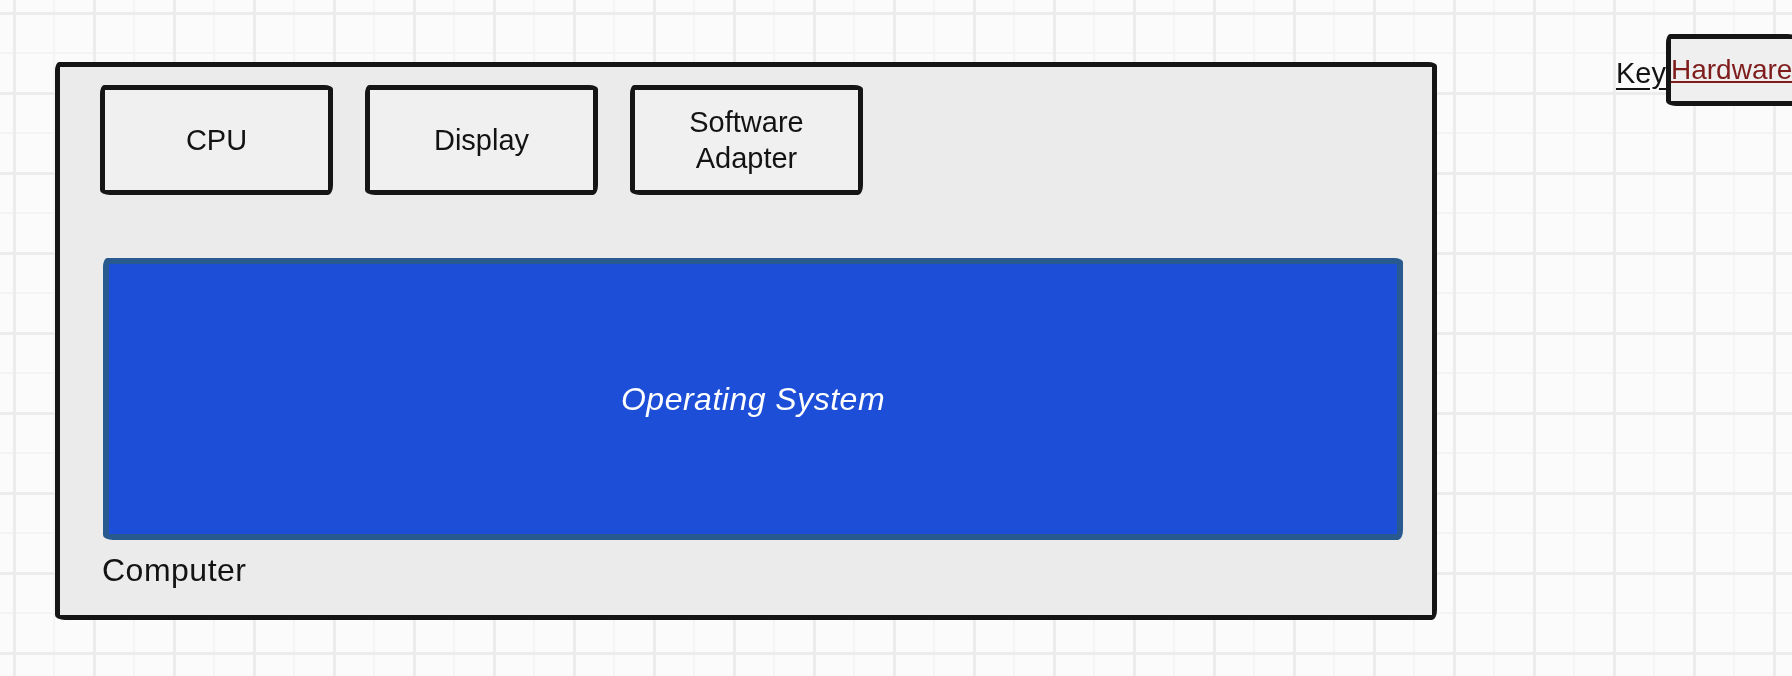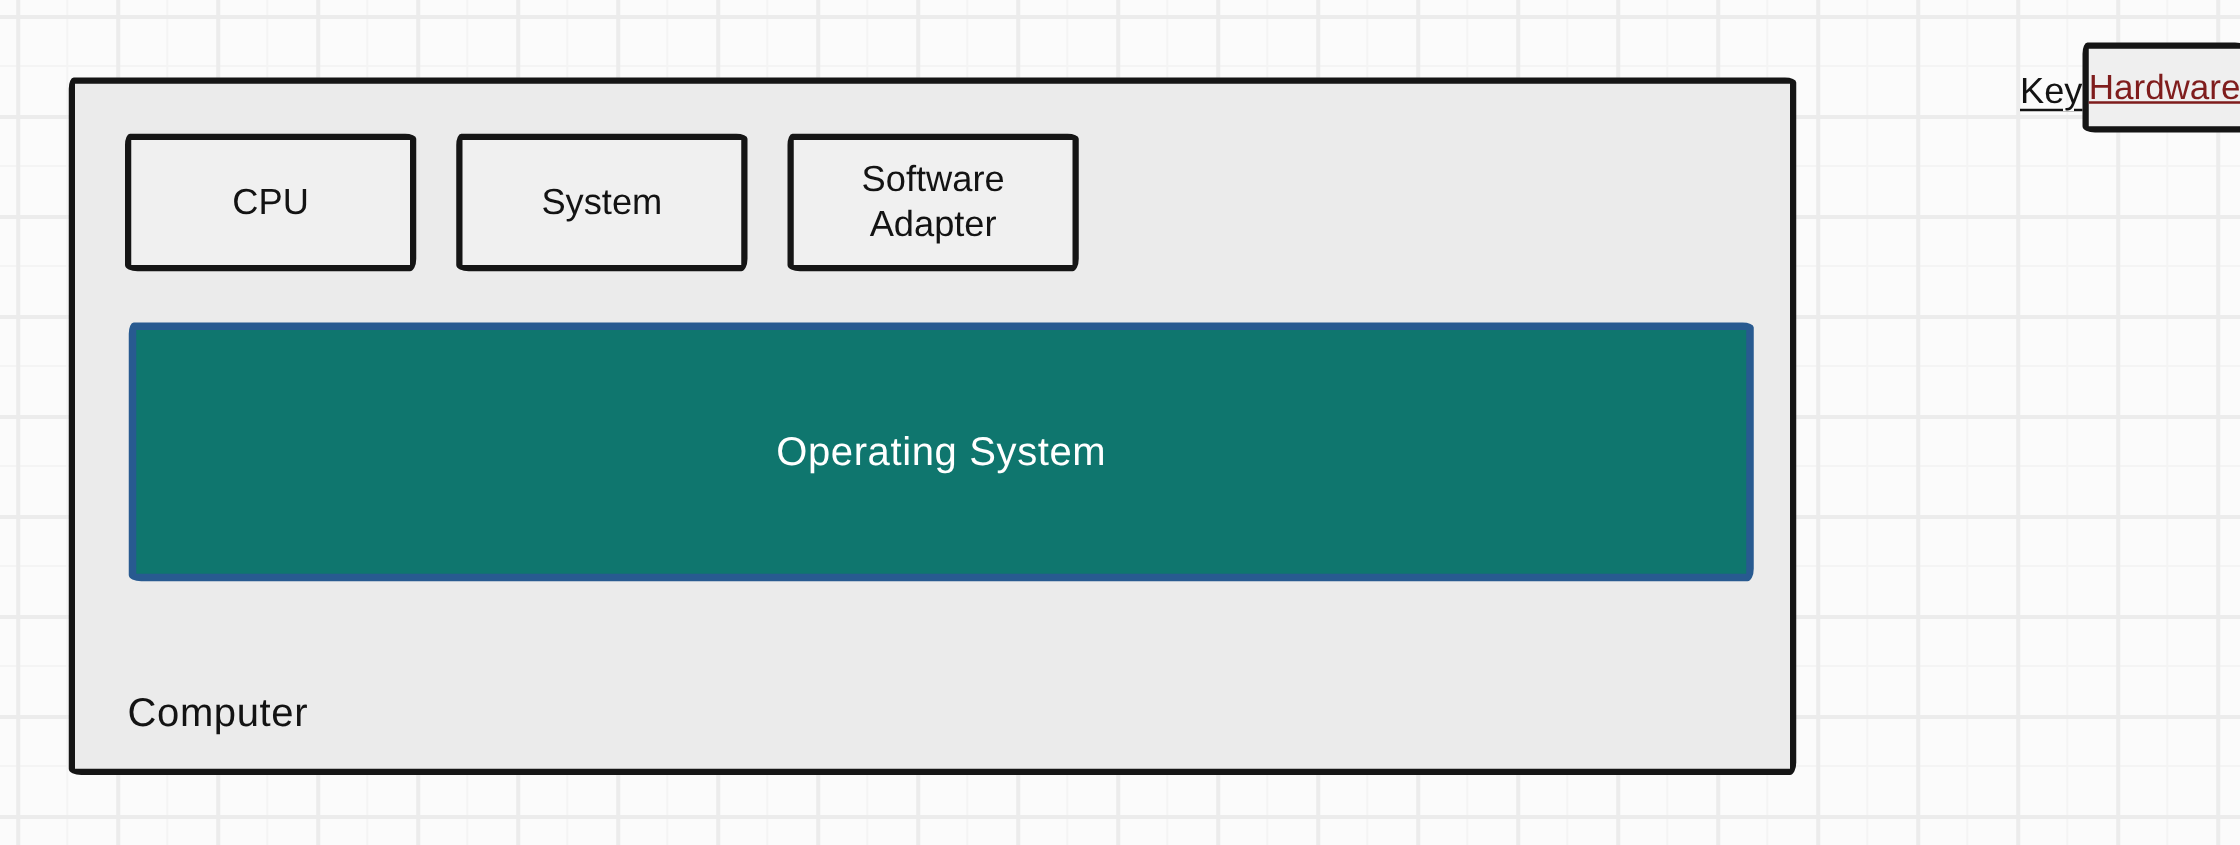--- a/index.html
+++ b/index.html
@@ -34,21 +34,21 @@
     width: 1382px;
     height: 558px;
     box-sizing: border-box;
     background: #ebebeb;
     border: 5px solid #151515;
   }
 
   .hw-row {
     position: absolute;
     left: 40px;
-    top: 40px;
+    top: 18px;
     display: flex;
     gap: 32px;
   }
   .hw-box {
     width: 233px;
     height: 110px;
     box-sizing: border-box;
     background: #f0f0f0;
     border: 5px solid #151515;
     display: flex;
@@ -59,30 +59,31 @@
     line-height: 1.25;
     padding: 0 24px;
     color: #131313;
   }
 
   .os-box {
     position: absolute;
     left: 43px;
     top: 191px;
     width: 1300px;
-    height: 207px;
+    height: 282px;
     box-sizing: border-box;
-    background: #0f766e;
+    background: #1d4ed8;
     border: 6px solid #285a90;
     display: flex;
     align-items: center;
     justify-content: center;
     color: #ffffff;
     font-size: 32px;
     letter-spacing: 0.5px;
+    font-style: italic;
   }
 
   .computer-label {
     position: absolute;
     left: 42px;
     bottom: 26px;
     font-size: 32px;
     color: #131313;
     letter-spacing: 0.5px;
   }
@@ -132,21 +133,21 @@
 
 <div class="canvas">
 
   <div class="computer-box sketch">
 
     <div class="hw-row">
       <div class="hw-box sketch">
         <span>CPU</span>
       </div>
       <div class="hw-box sketch">
-        <span>System</span>
+        <span>Display</span>
       </div>
       <div class="hw-box sketch">
         <span>Software Adapter</span>
       </div>
     </div>
 
     <div class="os-box sketch">
       <span>Operating System</span>
     </div>
 

